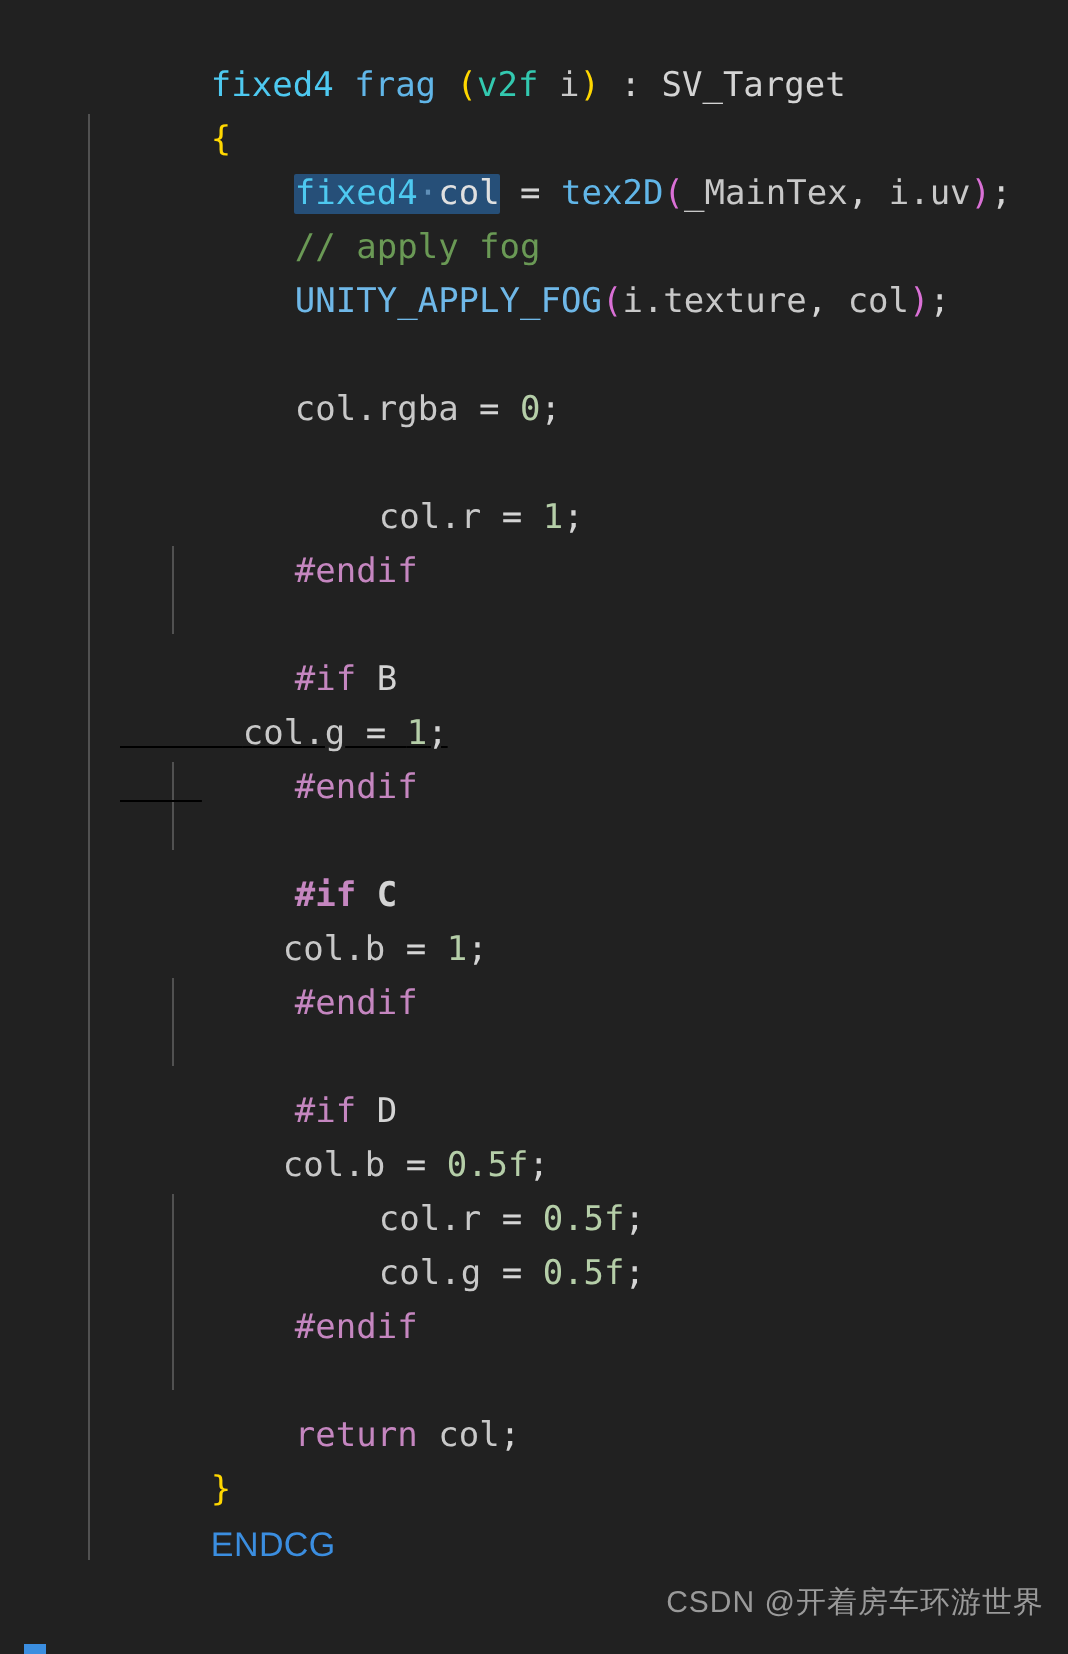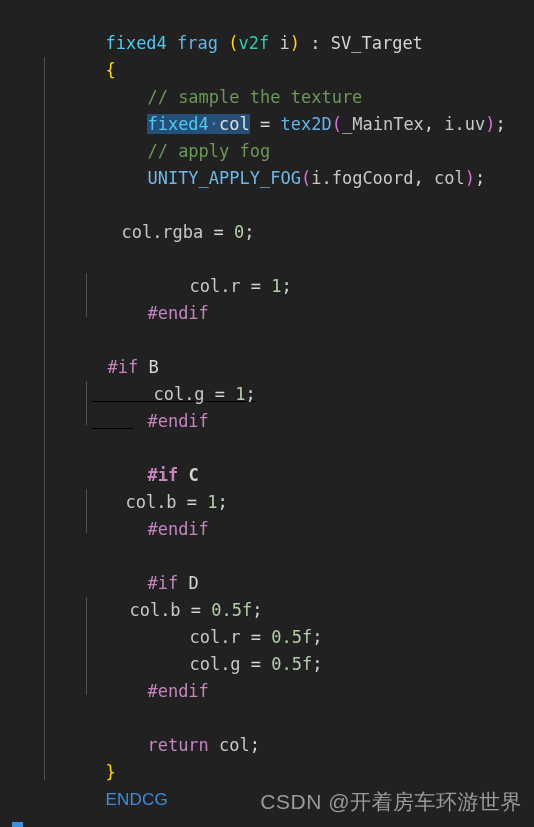--- a/index.html
+++ b/index.html
@@ -68,21 +68,21 @@
     font-size: 17px;
     color: #3b8ee0;
     letter-spacing: 0.2px;
   }
 
   .watermark {
     position: absolute;
     right: 12px;
     bottom: 12px;
     font-family: "Liberation Sans", "DejaVu Sans", sans-serif;
-    font-size: 21px;
+    font-size: 15px;
     color: #9a9a9a;
     white-space: nowrap;
     letter-spacing: 0.5px;
   }
 
   .bottom-frag {
     position: absolute;
     left: 12px;
     bottom: 0px;
     width: 11px;
@@ -104,88 +104,85 @@
   <div class="code-area">
 
     <div class="line">
       <span class="t-type">fixed4</span><span class="t-plain"> </span><span class="t-func">frag</span><span class="t-plain"> </span><span class="t-paren-y">(</span><span class="t-param">v2f</span><span class="t-plain"> </span><span class="t-var">i</span><span class="t-paren-y">)</span><span class="t-plain"> : </span><span class="t-plain">SV_Target</span>
     </div>
 
     <div class="line">
       <span class="t-brace-y">{</span>
     </div>
 
-    <div class="line" style="padding-left:86px;">
-      <span class="t-comment">// sample the texture</span>
-    </div>
 
     <div class="line" style="padding-left:86px;">
       <span class="sel"><span class="t-type">fixed4</span><span class="mid-dot">·</span><span class="t-var">col</span></span><span class="t-plain"> = </span><span class="t-func">tex2D</span><span class="t-paren-m">(</span><span class="t-var">_MainTex</span><span class="t-plain">, </span><span class="t-var">i.uv</span><span class="t-paren-m">)</span><span class="t-plain">;</span>
     </div>
 
     <div class="line" style="padding-left:86px;">
       <span class="t-comment">// apply fog</span>
     </div>
 
     <div class="line" style="padding-left:86px;">
-      <span class="t-macro">UNITY_APPLY_FOG</span><span class="t-paren-m">(</span><span class="t-var">i.fogCoord</span><span class="t-plain">, </span><span class="t-var">col</span><span class="t-paren-m">)</span><span class="t-plain">;</span>
-    </div>
-
-    <div class="line"></div>
-
-    <div class="line" style="padding-left:60px;">
+      <span class="t-macro">UNITY_APPLY_FOG</span><span class="t-paren-m">(</span><span class="t-var">i.texture</span><span class="t-plain">, </span><span class="t-var">col</span><span class="t-paren-m">)</span><span class="t-plain">;</span>
+    </div>
+
+    <div class="line"></div>
+
+    <div class="line" style="padding-left:86px;">
       <span class="t-var">col.rgba</span><span class="t-plain"> = </span><span class="t-num">0</span><span class="t-plain">;</span>
     </div>
 
     <div class="line"></div>
 
 
     <div class="line" style="padding-left:128px;">
       <span class="t-var">col.r</span><span class="t-plain"> = </span><span class="t-num">1</span><span class="t-plain">;</span>
     </div>
 
     <div class="line" style="padding-left:86px;">
       <span class="t-directive">#endif</span>
     </div>
 
     <div class="line"></div>
 
-    <div class="line" style="padding-left:46px;">
+    <div class="line" style="padding-left:86px;">
       <span class="t-directive">#if</span><span class="t-plain"> </span><span class="t-plain">B</span>
     </div>
 
-    <div class="line" style="padding-left:92px;text-decoration:underline;">
+    <div class="line" style="padding-left:60px;text-decoration:underline;">
       <span class="t-var">col.g</span><span class="t-plain"> = </span><span class="t-num">1</span><span class="t-plain">;</span>
     </div>
 
     <div class="line" style="padding-left:86px;">
       <span class="t-directive">#endif</span>
     </div>
 
     <div class="line"></div>
 
     <div class="line" style="padding-left:86px;font-weight:bold;">
       <span class="t-directive">#if</span><span class="t-plain"> </span><span class="t-plain">C</span>
     </div>
 
-    <div class="line" style="padding-left:64px;">
+    <div class="line" style="padding-left:80px;">
       <span class="t-var">col.b</span><span class="t-plain"> = </span><span class="t-num">1</span><span class="t-plain">;</span>
     </div>
 
     <div class="line" style="padding-left:86px;">
       <span class="t-directive">#endif</span>
     </div>
 
     <div class="line"></div>
 
     <div class="line" style="padding-left:86px;">
       <span class="t-directive">#if</span><span class="t-plain"> </span><span class="t-plain">D</span>
     </div>
 
-    <div class="line" style="padding-left:56px;margin-left:12px;">
+    <div class="line" style="padding-left:80px;">
       <span class="t-var">col.b</span><span class="t-plain"> = </span><span class="t-num">0.5f</span><span class="t-plain">;</span>
     </div>
 
     <div class="line" style="padding-left:128px;">
       <span class="t-var">col.r</span><span class="t-plain"> = </span><span class="t-num">0.5f</span><span class="t-plain">;</span>
     </div>
 
     <div class="line" style="padding-left:128px;">
       <span class="t-var">col.g</span><span class="t-plain"> = </span><span class="t-num">0.5f</span><span class="t-plain">;</span>
     </div>

